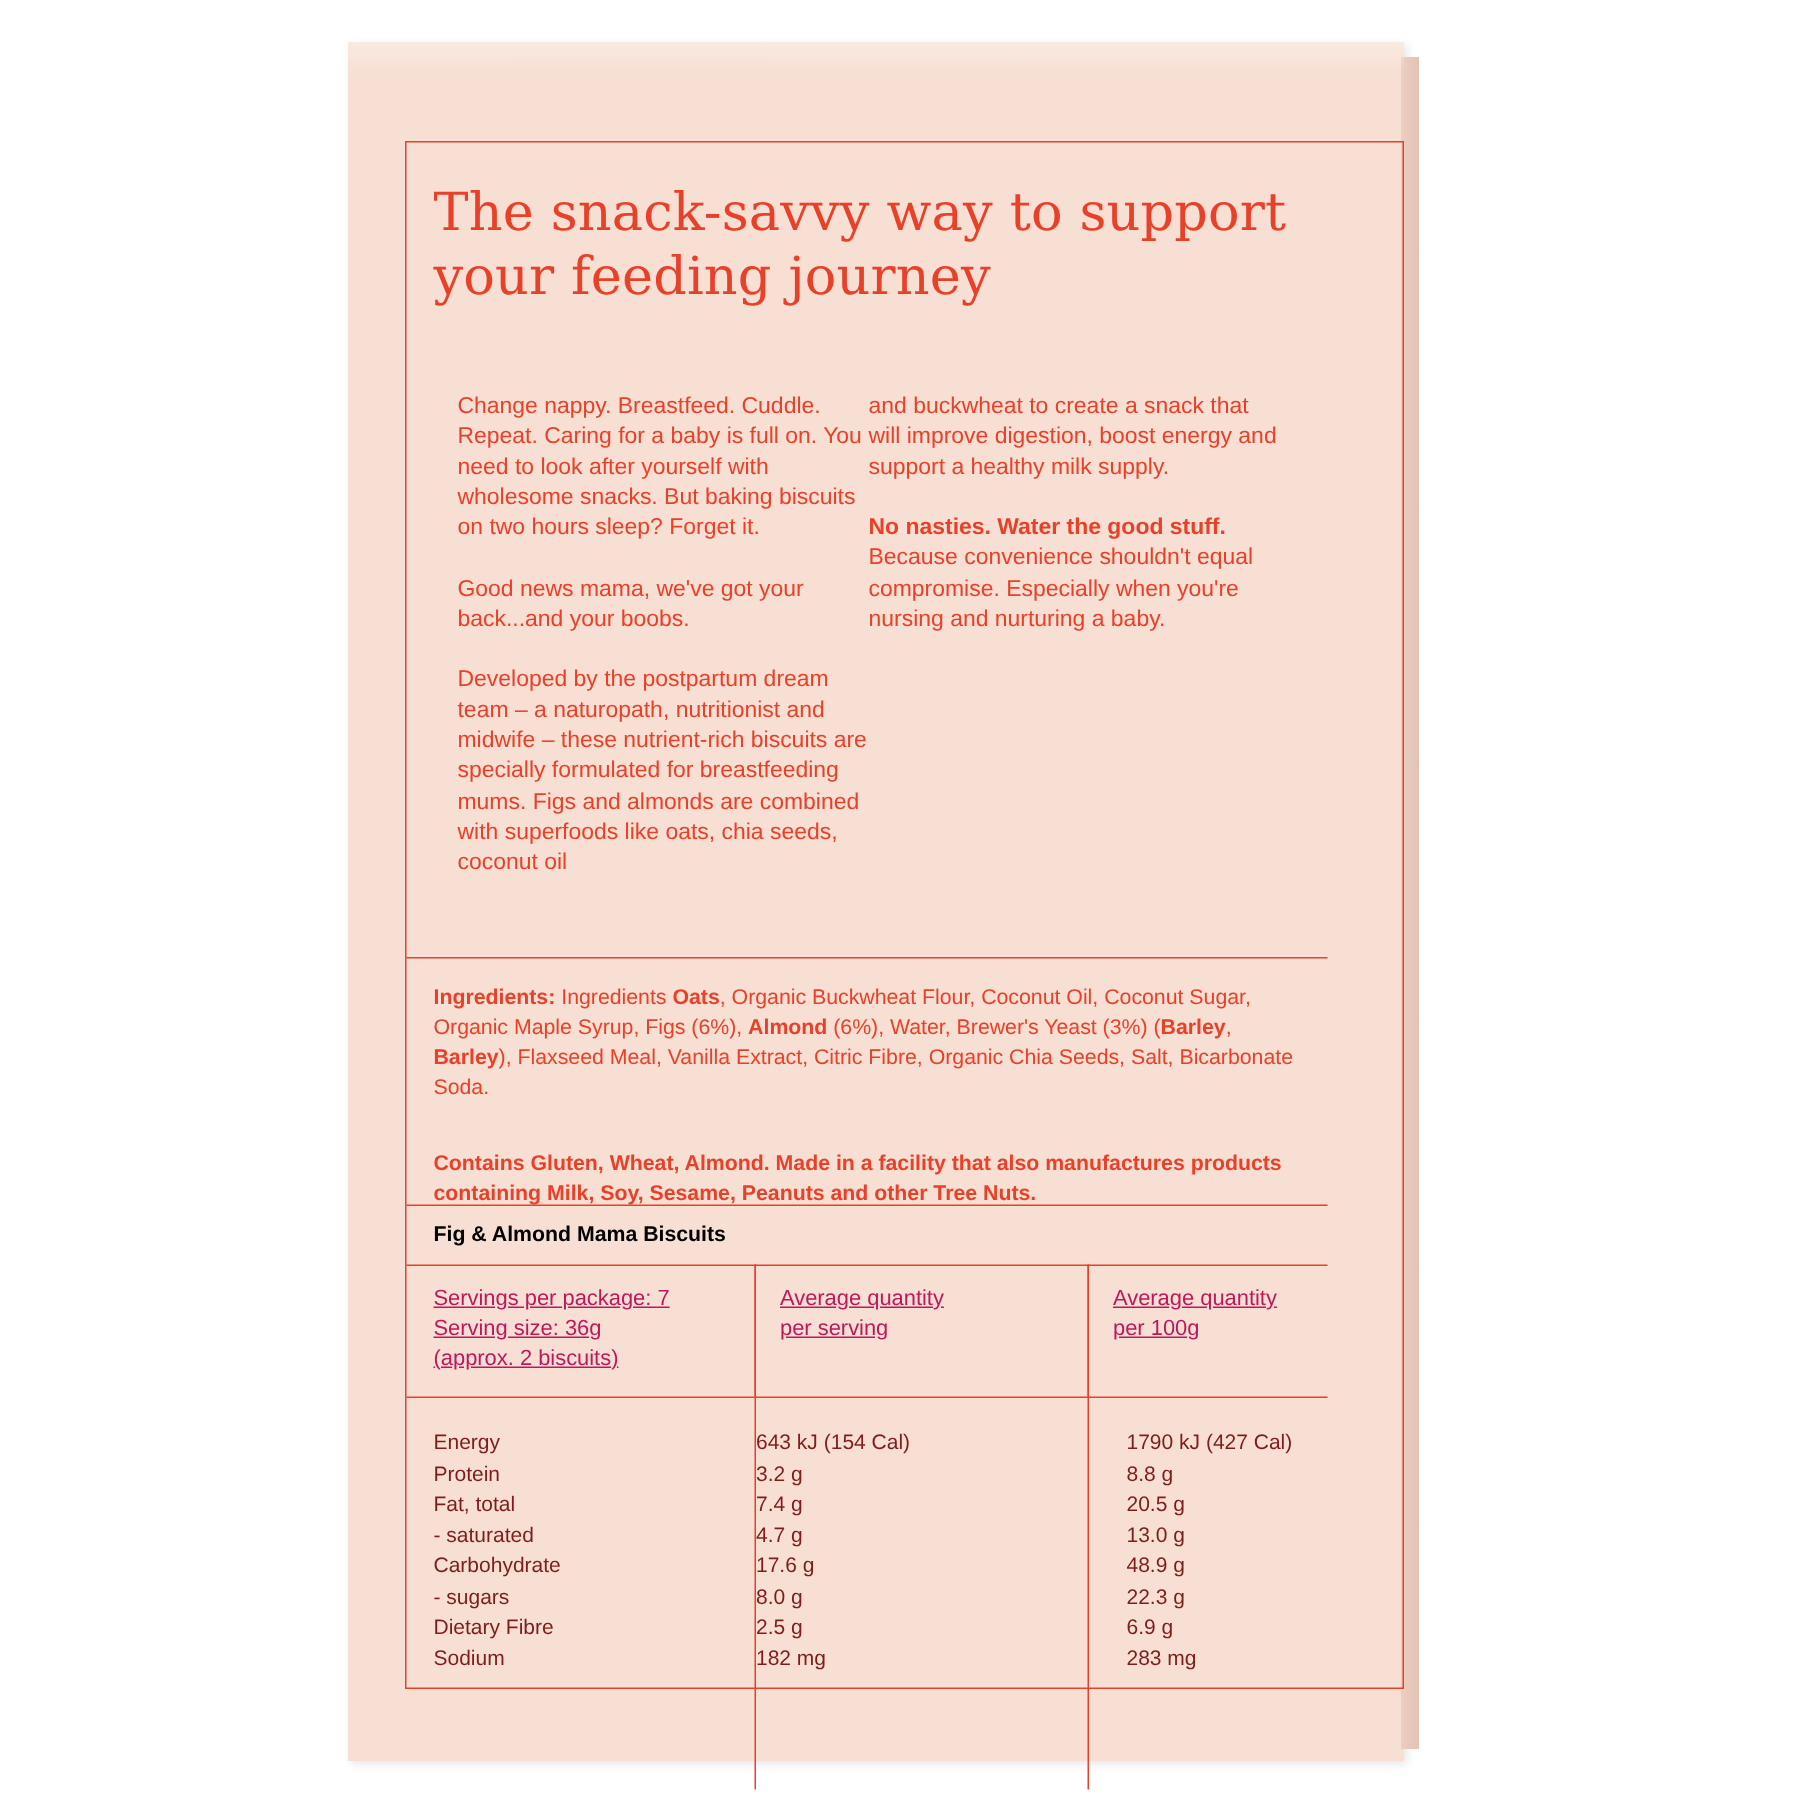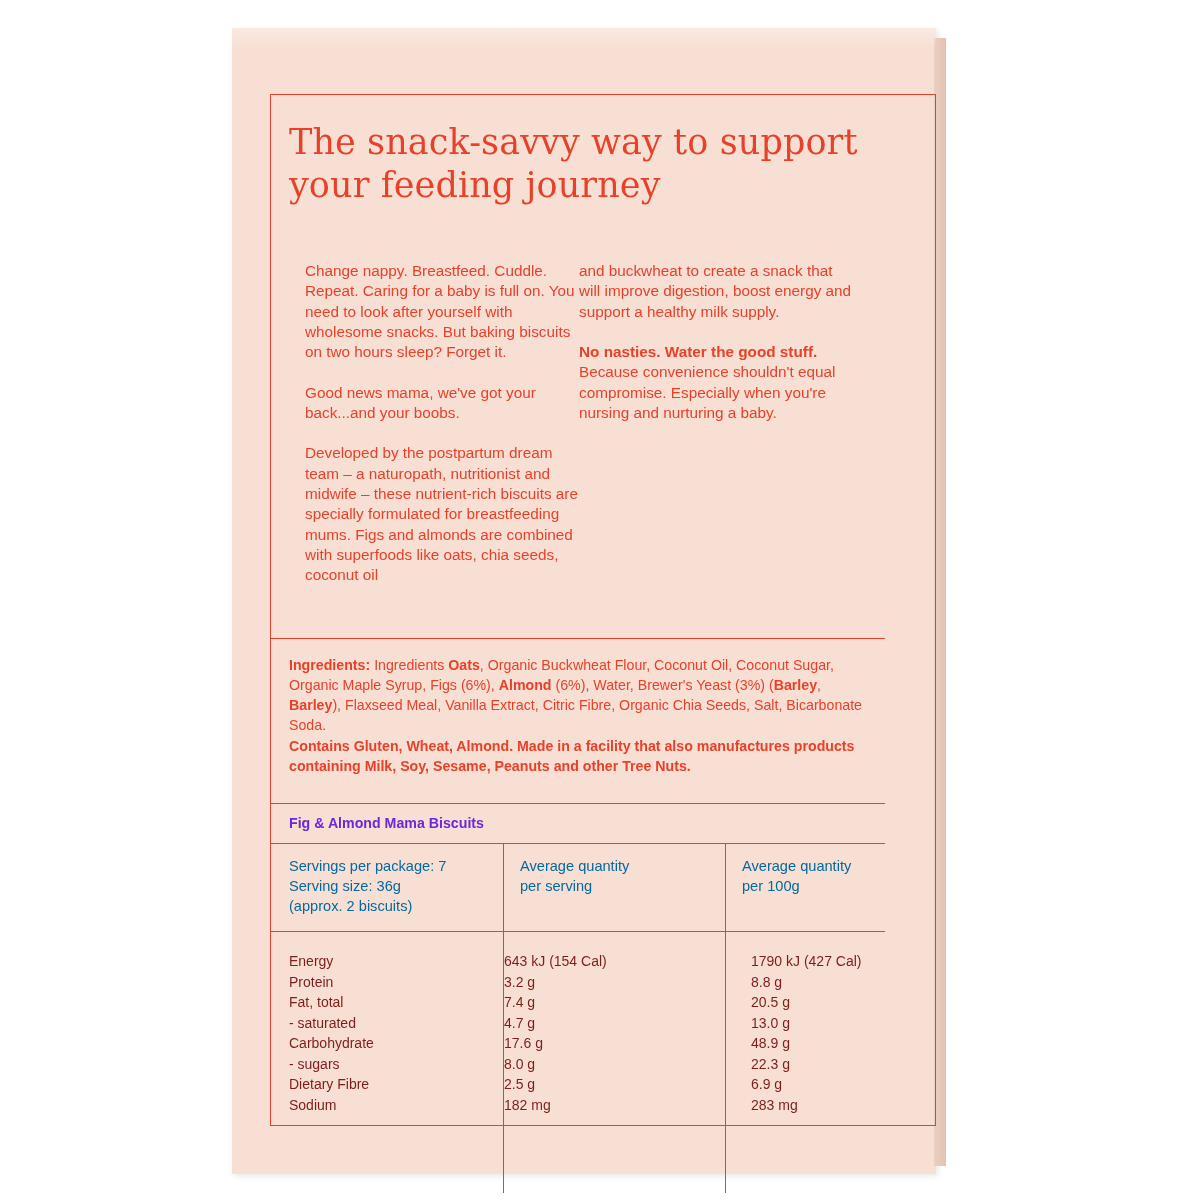--- a/index.html
+++ b/index.html
@@ -108,39 +108,40 @@
   .ingredients {
     position: absolute;
     left: 18px;
     top: 560px;
     width: 580px;
     color: #e8412a;
     font-size: 14.2px;
     line-height: 1.42;
   }
   .ingredients .allergen {
-    margin-top: 0;
+    margin-top: 30px;
     font-weight: bold;
   }
 
   .nip-title {
     position: absolute;
     left: 18px;
     top: 720px;
     font-size: 14.2px;
     font-weight: bold;
-    color: #6d28d9;
+    color: #000000;
   }
 
   .nip {
     position: absolute;
     left: 0;
     top: 748px;
     width: 614px;
-    color: #0369a1;
+    color: #be185d;
+    text-decoration: underline;
   }
   .nip-head {
     display: flex;
     height: 88px;
   }
   .c1 { width: 232px; box-sizing: border-box; padding: 14px 0 0 18px; }
   .c2 { width: 222px; box-sizing: border-box; padding: 14px 0 0 16px; border-left: 1px solid #e8412a; }
   .c3 { width: 160px; box-sizing: border-box; padding: 14px 0 0 16px; border-left: 1px solid #e8412a; }
 
   .nip-head div, .nip-body div {

